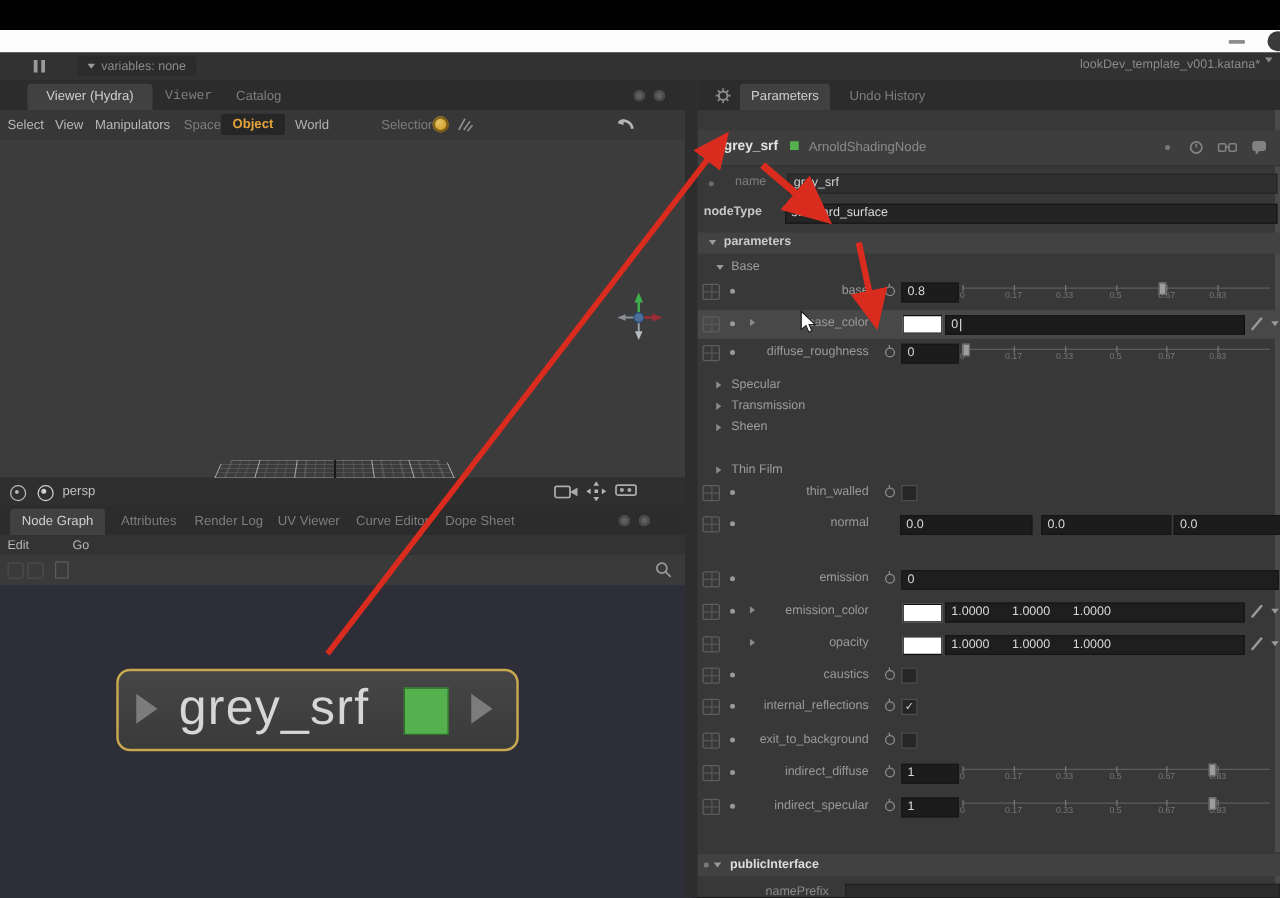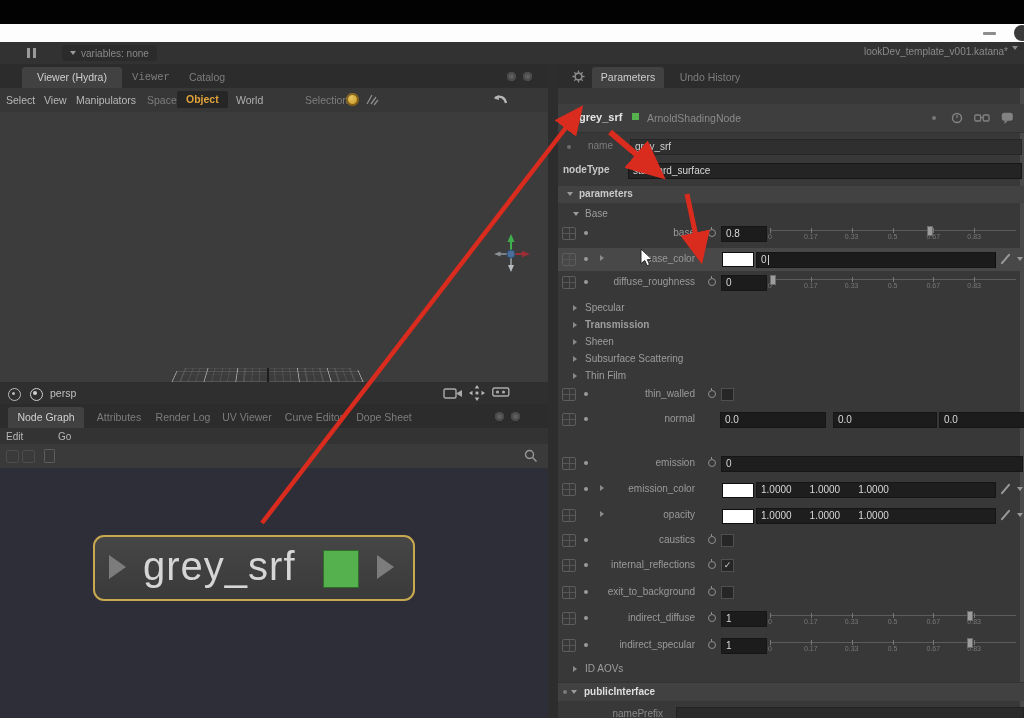--- a/index.html
+++ b/index.html
@@ -299,29 +299,25 @@
         <span class="shandle" style="left: 0%;"></span>
       </div>
   </div>
 
   <div class="ghdr" style="top:302px;">
       <div class="trir abs" style="left:15px;top:3px;"></div>
       <div class="abs" style="left:27px;">Specular</div>
     </div>
   <div class="ghdr" style="top:319px;">
       <div class="trir abs" style="left:15px;top:3px;"></div>
-      <div class="abs" style="left:27px;font-weight:bold;">Transmission</div>
+      <div class="abs" style="left:27px;">Transmission</div>
     </div>
   <div class="ghdr" style="top:336px;">
       <div class="trir abs" style="left:15px;top:3px;"></div>
       <div class="abs" style="left:27px;">Sheen</div>
-    </div>
-  <div class="ghdr" style="top:353px;">
-      <div class="trir abs" style="left:15px;top:3px;"></div>
-      <div class="abs" style="left:27px;">Subsurface Scattering</div>
     </div>
   <div class="ghdr" style="top:370px;">
       <div class="trir abs" style="left:15px;top:3px;"></div>
       <div class="abs" style="left:27px;">Thin Film</div>
     </div>
 
   <div class="prow" style="top:386px;">
     <div class="abs gridicon" style="left:4px;top:2px;"></div>
     <div class="abs dotico" style="left:26px;top:6px;"></div>
     <div class="plabel">thin_walled</div>
@@ -441,24 +437,20 @@
         <span class="tickmark" style="left: 49.8%;"></span>
         <span class="ticklabel" style="left: 49.8%;">0.5</span>
         <span class="tickmark" style="left: 66.4%;"></span>
         <span class="ticklabel" style="left: 66.4%;">0.67</span>
         <span class="tickmark" style="left: 83%;"></span>
         <span class="ticklabel" style="left: 83%;">0.83</span>
         <span class="shandle" style="left: 80%;"></span>
       </div>
   </div>
 
-  <div class="ghdr" style="top:663px;">
-      <div class="trir abs" style="left:15px;top:3px;"></div>
-      <div class="abs" style="left:27px;">ID AOVs</div>
-    </div>
 
   <div class="abs" style="left:558px;top:682px;width:466px;height:18px;background:#414141;border-top:1px solid #333;">
     <div class="abs dotico" style="left:5px;top:7px;background:#7a7a7a;"></div>
     <div class="trid abs" style="left:13px;top:7px;"></div>
     <div class="abs" style="left:26px;top:3px;font-size:10px;font-weight:bold;color:#dedede;">publicInterface</div>
   </div>
 
   <div class="prow" style="top:706px;">
     <div class="abs" style="left:0;top:2px;width:105px;text-align:right;color:#8a8a8a;">namePrefix</div>
     <div class="vbox" style="left:118px;width:342px;background:#2b2b2b;border-color:#222;"></div>

